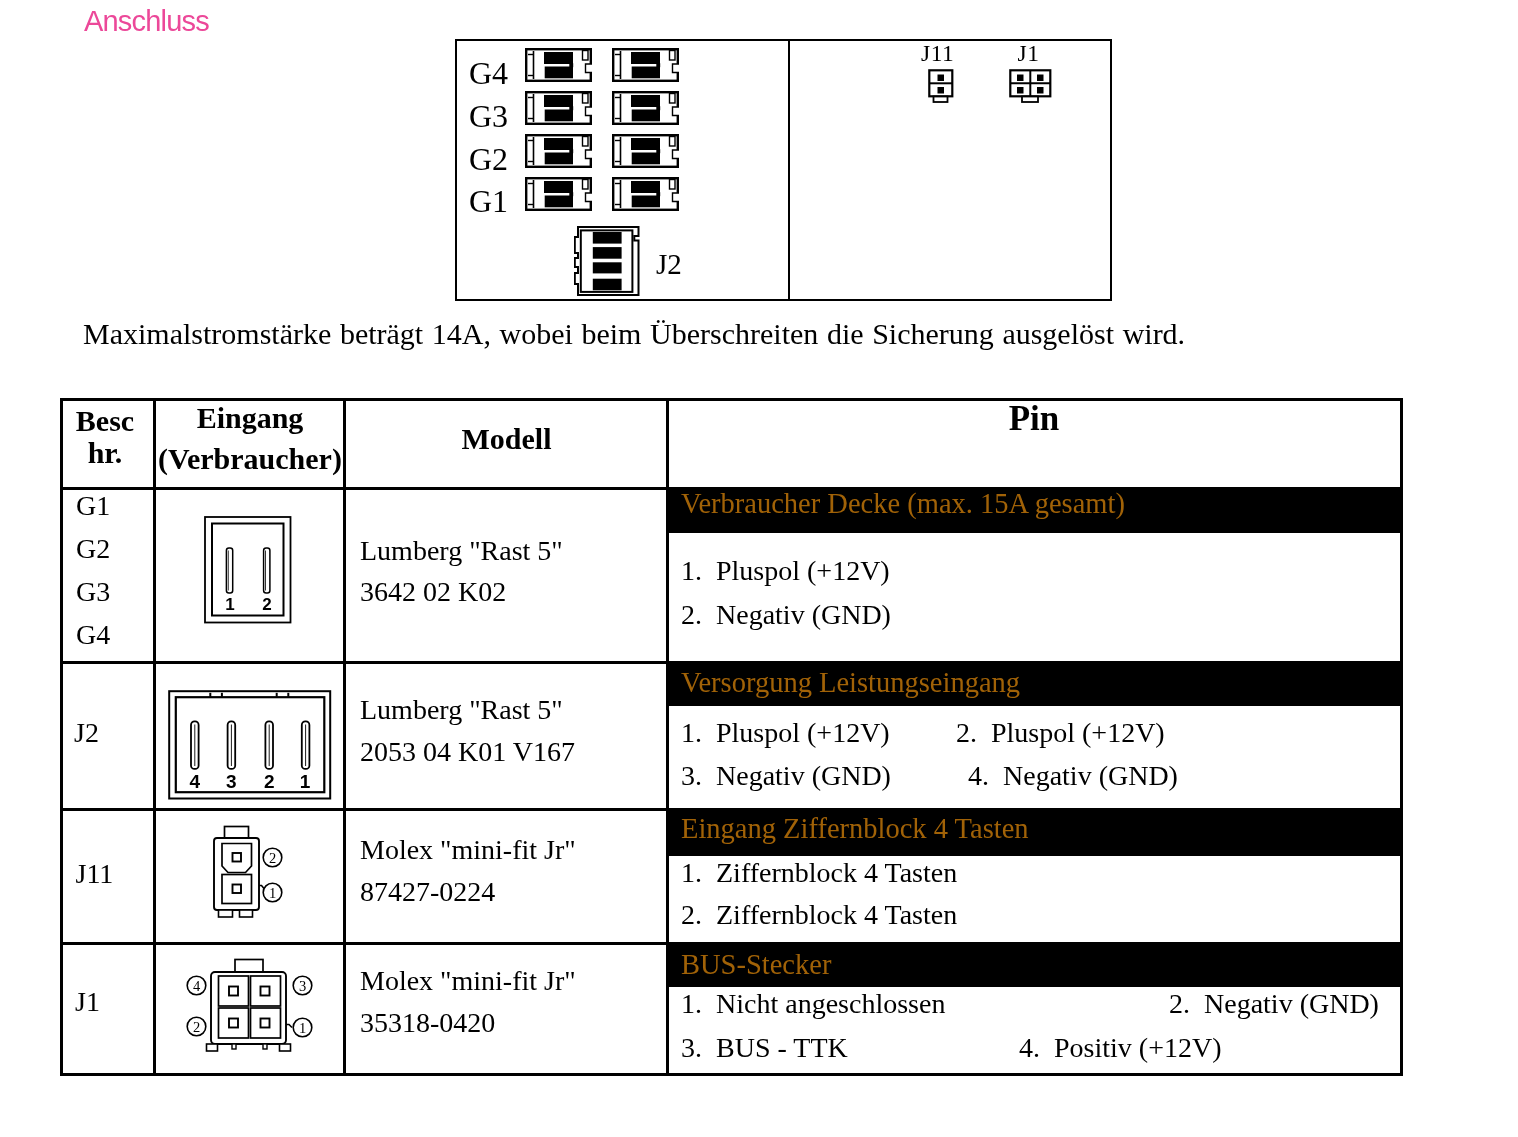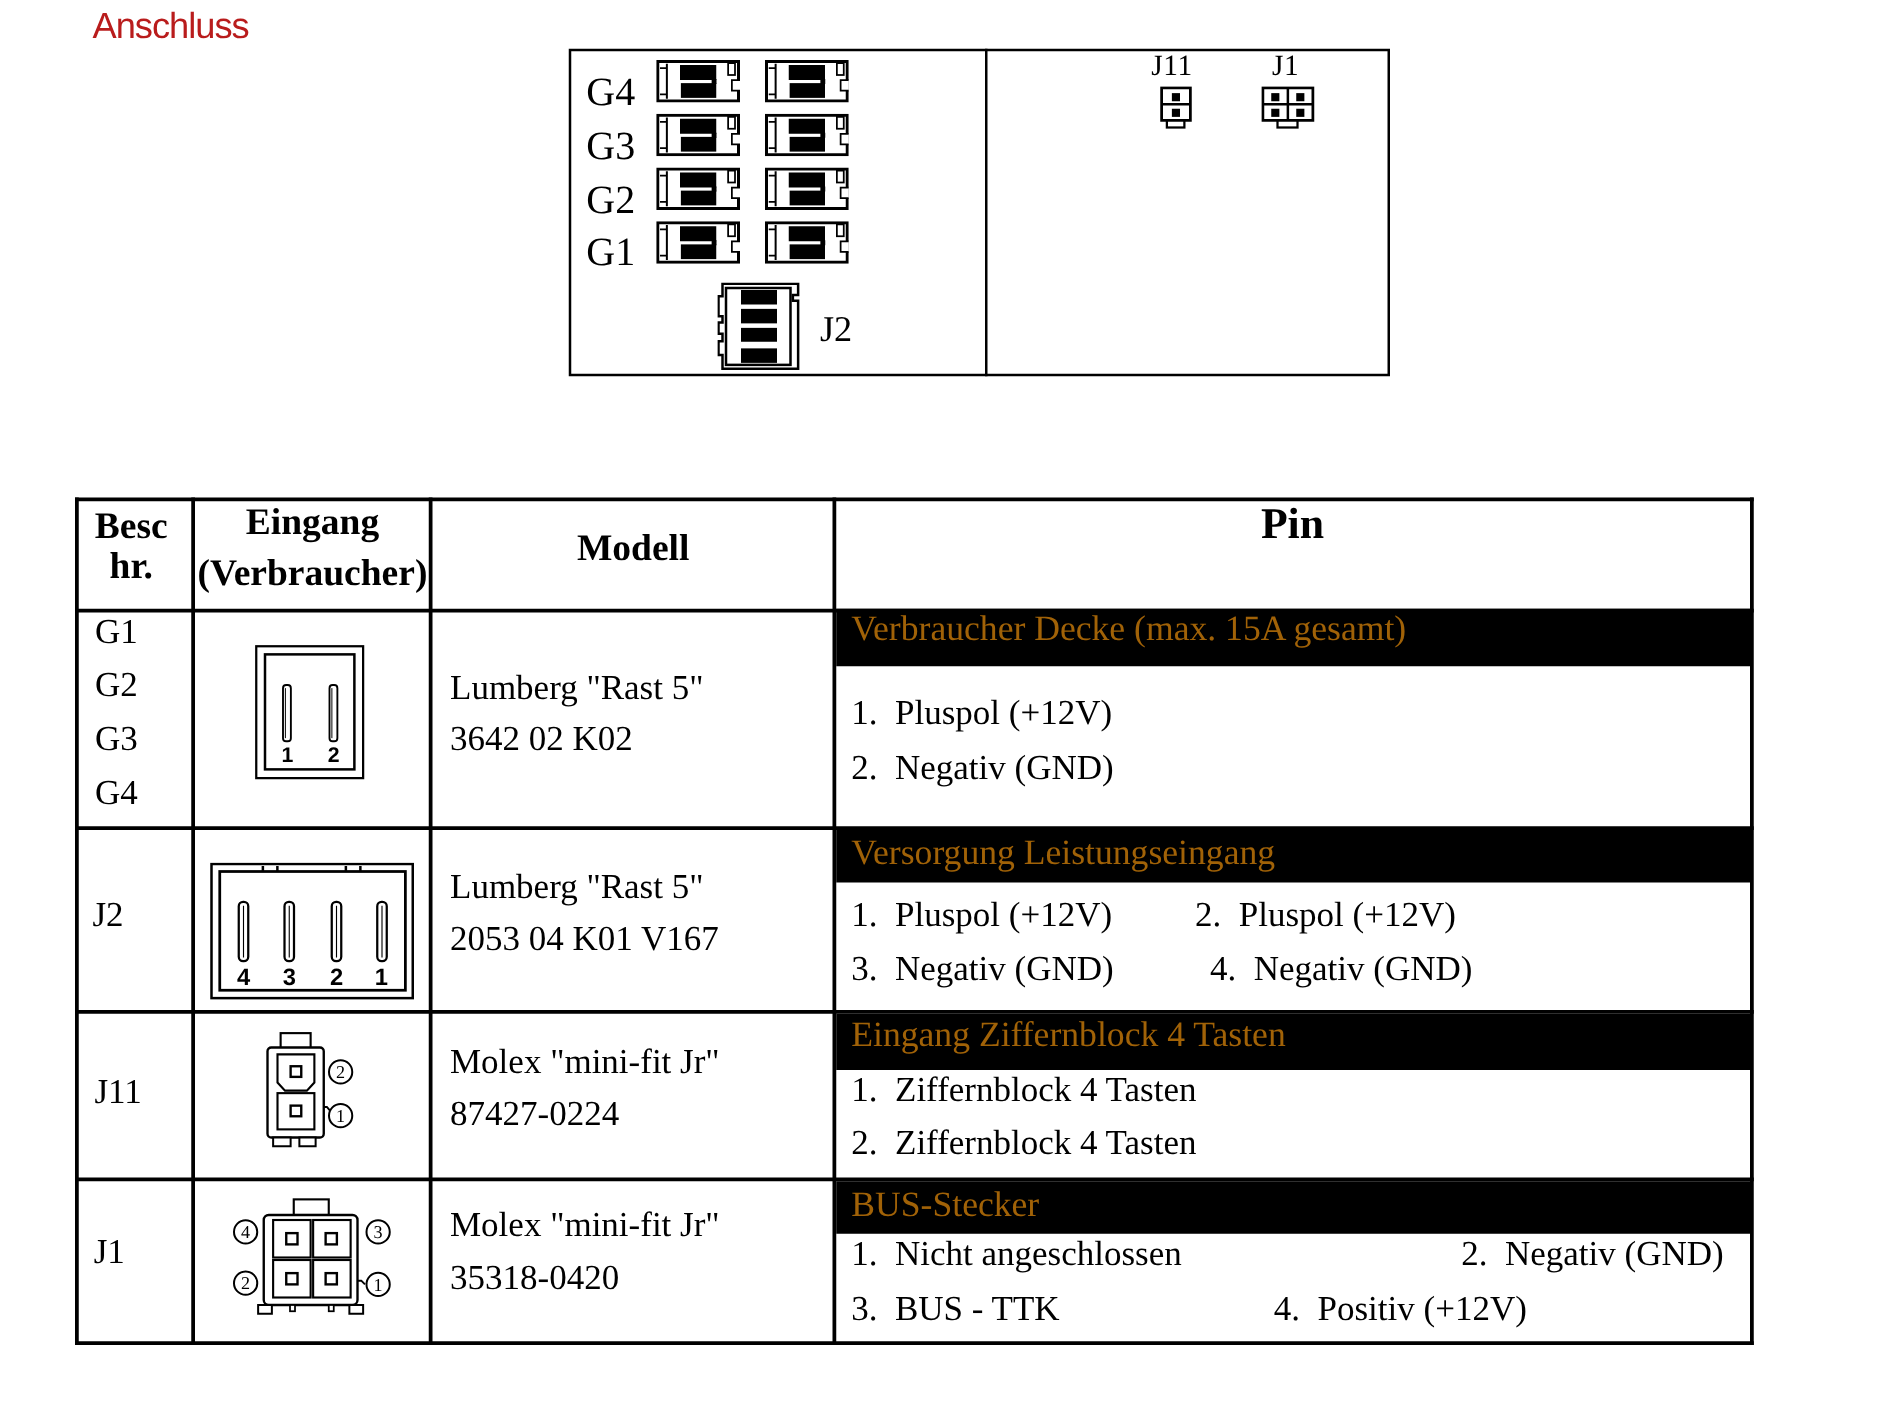--- a/index.html
+++ b/index.html
@@ -11,21 +11,21 @@
 .hl{position:absolute;background:#000;height:3px}
 .vl{position:absolute;background:#000;width:3px}
 .bar{position:absolute;left:669px;width:731px;background:#000}
 .bt{position:absolute;left:681px;color:#a16207;font-size:28.5px;line-height:1;white-space:nowrap}
 .n{display:inline-block;width:35px}
 .ctr{text-align:center}
 </style>
 </head>
 <body>
 
-<div class="abs" style="left:74px;top:6.7px;font-size:29px;letter-spacing:-0.8px;font-family:'Liberation Sans',sans-serif;color:#b91c1c">Anschluss</div>
+<div class="abs" style="left:84px;top:6.7px;font-size:29px;letter-spacing:-0.8px;font-family:'Liberation Sans',sans-serif;color:#ec4899">Anschluss</div>
 
 <div style="position:absolute;left:455px;top:38.5px;width:657px;height:262px;border:2.5px solid #000;box-sizing:border-box"></div>
 
 <div class="vl" style="left:787.8px;top:38.5px;height:262px;width:2.5px"></div>
 
 <div class="abs" style="left:469px;top:57.2px;font-size:32px">G4</div>
 
 <div class="abs" style="left:469px;top:99.9px;font-size:32px">G3</div>
 
 <div class="abs" style="left:469px;top:142.6px;font-size:32px">G2</div>
@@ -164,20 +164,21 @@
       <line x1="21.3" y1="1.3" x2="21.3" y2="27.3" stroke="#000" stroke-width="2"></line>
       <line x1="1.3" y1="14.3" x2="41.3" y2="14.3" stroke="#000" stroke-width="2"></line>
       <rect x="8" y="5.5" width="6.5" height="6.5" fill="#000"></rect>
       <rect x="28" y="5.5" width="6.5" height="6.5" fill="#000"></rect>
       <rect x="8" y="18" width="6.5" height="6.5" fill="#000"></rect>
       <rect x="28" y="18" width="6.5" height="6.5" fill="#000"></rect>
       <rect x="13" y="27.5" width="16" height="5.5" fill="#fff" stroke="#000" stroke-width="1.8"></rect>
     </svg></div>
 
 <div class="abs" style="left:83px;top:316.8px;width:1413px;line-height:34.2px;font-size:30px;word-spacing:1.1px;white-space:normal">
+<span style="display:block">Maximalstromstärke beträgt 14A, wobei beim Überschreiten die Sicherung ausgelöst wird.</span>
 </div>
 
 <div class="hl" style="left:59.5px;top:398.4px;width:1343px"></div>
 
 <div class="hl" style="left:59.5px;top:486.5px;width:1343px"></div>
 
 <div class="hl" style="left:59.5px;top:660.6px;width:1343px"></div>
 
 <div class="hl" style="left:59.5px;top:807.9px;width:1343px"></div>
 

